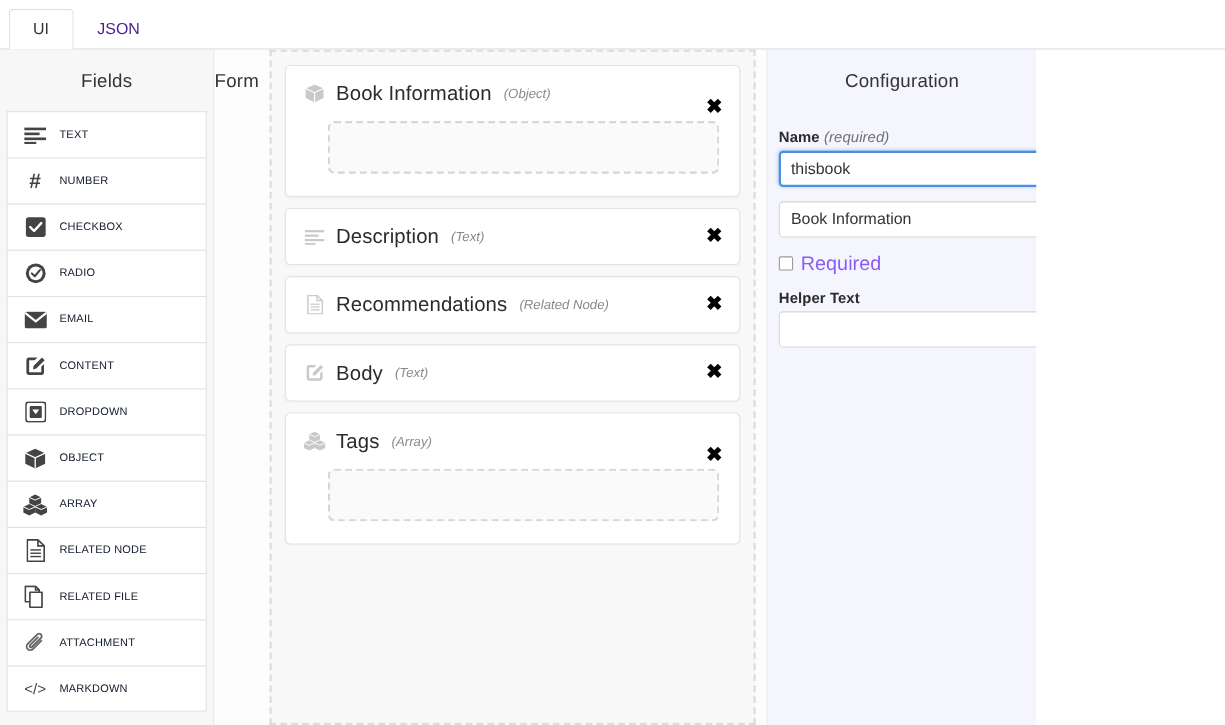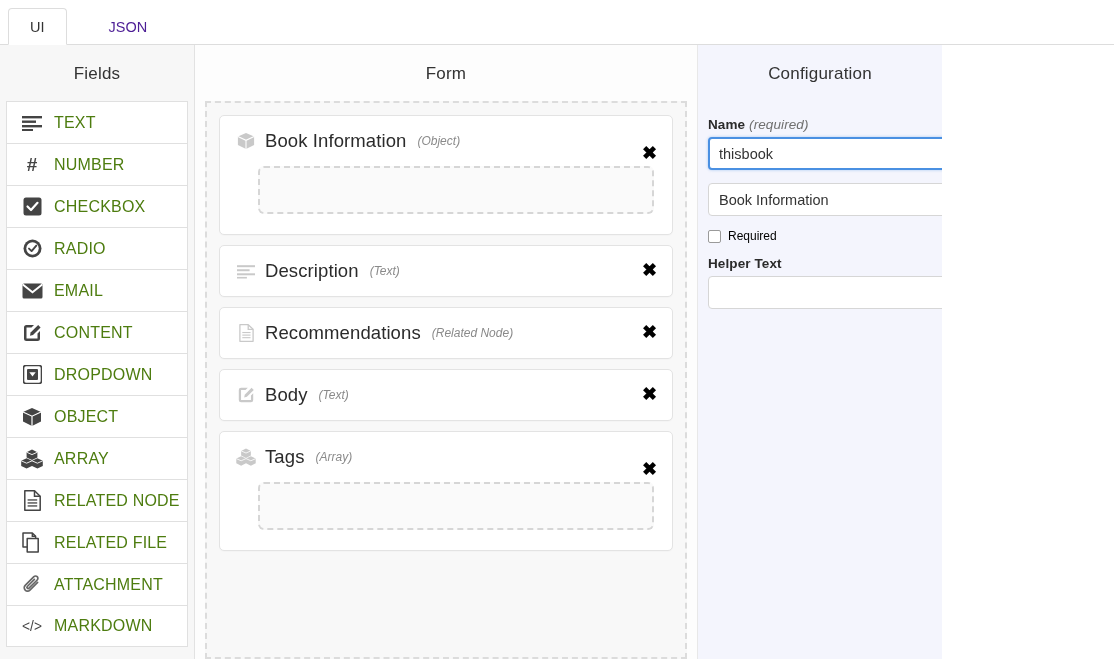--- a/index.html
+++ b/index.html
@@ -12,21 +12,20 @@
 
   
   .tabstrip {
     height: 45px;
     background: #ffffff;
     border-bottom: 1px solid #dddddd;
     display: flex;
     align-items: flex-end;
     padding-left: 8px;
     position: relative;
-    gap: 20px;
   }
   .tab {
     font-size: 14.5px;
     padding: 11px 21px 10px 21px;
     line-height: 1;
     cursor: pointer;
     position: relative;
     top: 1px;
   }
   .tab.active {
@@ -76,38 +75,37 @@
     border-bottom: none;
     height: 42px;
     display: flex;
     align-items: center;
     padding-left: 14px;
     gap: 11px;
     cursor: grab;
   }
   .field-item:last-child { border-bottom: 1px solid #e0e0e0; }
   .field-item .fi-label {
-    font-size: 16px;
-    color: #4d7c0f;
+    font-size: 10px;
+    color: #0f172a;
     letter-spacing: .2px;
   }
   .fi-icon {
     width: 22px; height: 22px;
     display: flex; align-items: center; justify-content: center;
     flex: 0 0 22px;
     color: #444;
   }
   .fi-icon svg { display:block; }
 
   
   .col-form {
     flex: 1 1 auto;
     background: #fdfdfd;
     display: flex;
-    flex-direction: column;
     min-width: 0;
     border-right: 1px solid #e8e8e8;
   }
   .form-canvas {
     margin: 0 10px 0 10px;
     border: 2px dashed #dcdcdc;
     background: #f8f8f8;
     flex: 1;
     padding: 12px;
     min-height: 0;
@@ -217,21 +215,21 @@
     margin-bottom: 13px;
   }
   .cfg-checkbox {
     width: 13px; height: 13px;
     border: 1px solid #9a9a9a;
     border-radius: 2px;
     background: #fff;
     flex: 0 0 13px;
     cursor: pointer;
   }
-  .cfg-check-label { font-size: 12px; color: #000000; }
+  .cfg-check-label { font-size: 18px; color: #8b5cf6; }
 </style>
 </head>
 <body>
 
 <div class="tabstrip">
   <div class="tab active">UI</div>
   <div class="tab inactive">JSON</div>
 </div>
 
 <div class="cols">

